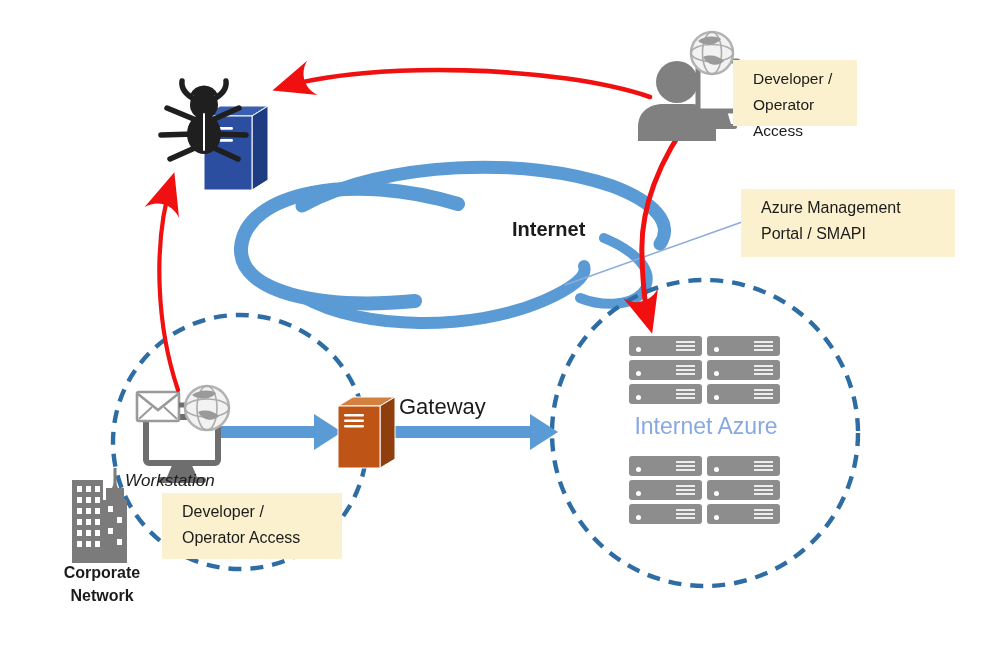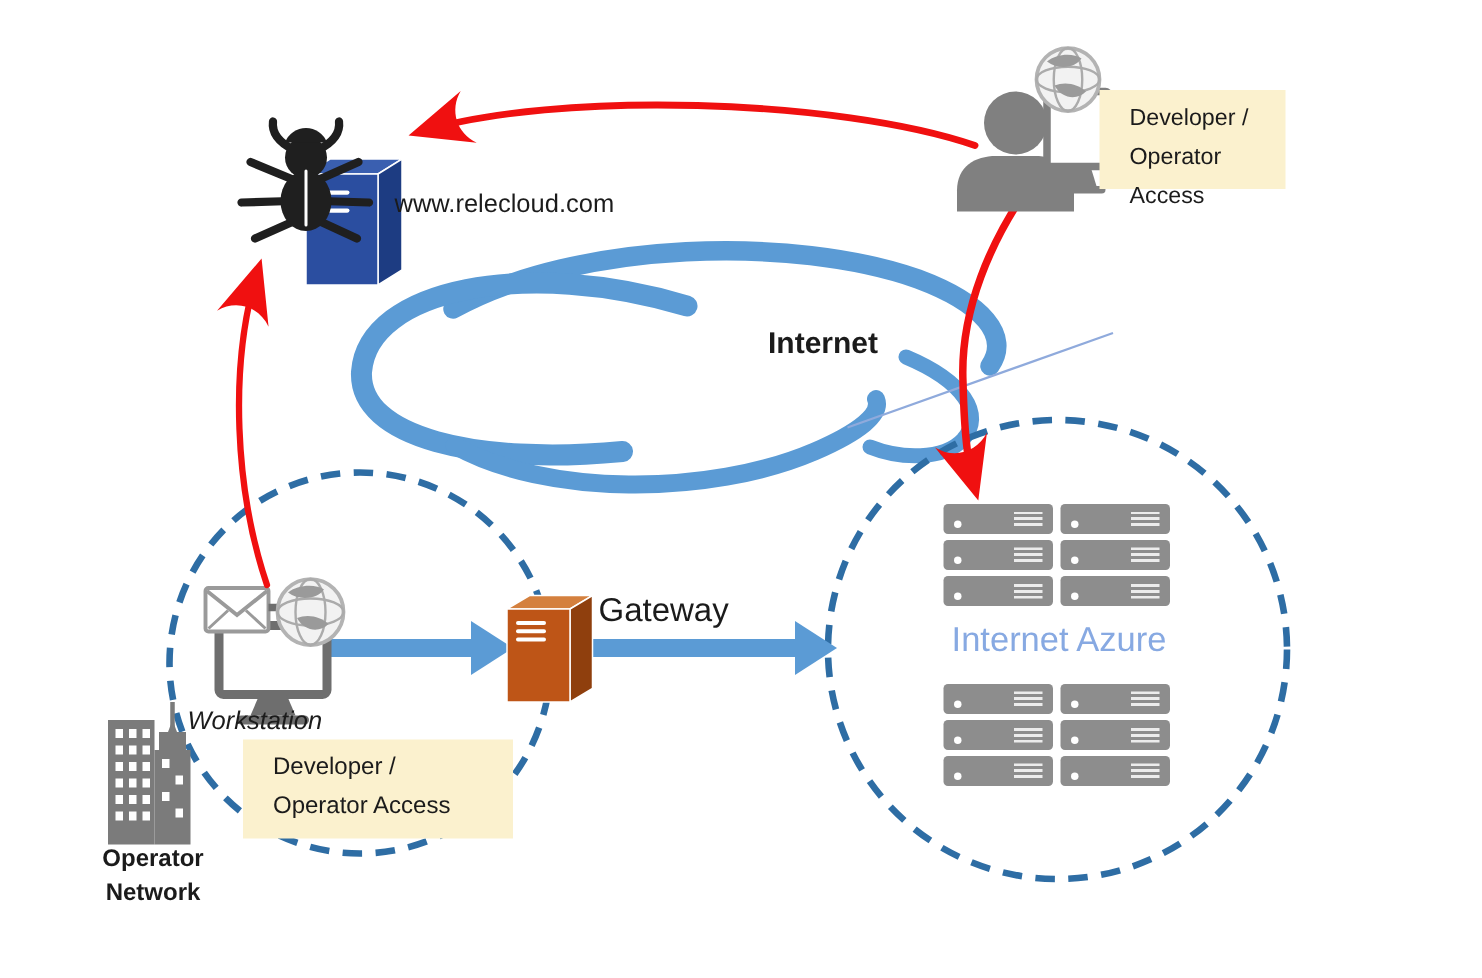--- a/index.html
+++ b/index.html
@@ -198,32 +198,35 @@
     </div>
   <div class="rack-group rack-bottom">
       <div class="server"></div>
       <div class="server"></div>
       <div class="server"></div>
       <div class="server"></div>
       <div class="server"></div>
       <div class="server"></div>
     </div>
 
-  <div class="lbl lbl-relecloud">www.relecloud.com</div>
   <div class="lbl lbl-internet">Internet</div>
   <div class="lbl lbl-gateway">Gateway</div>
   <div class="lbl lbl-workstation">Workstation</div>
   <div class="lbl lbl-azure">Internet Azure</div>
   <div class="lbl lbl-corporate">
-    <div>Operator</div>
+    <div>Corporate</div>
     <div>Network</div>
   </div>
 
   <div class="callout callout-dev-top">
     <div>Developer /</div>
     <div>Operator Access</div>
   </div>
+  <div class="callout callout-smapi">
+    <div>Azure Management</div>
+    <div>Portal / SMAPI</div>
+  </div>
   <div class="callout callout-dev-bottom">
     <div>Developer /</div>
     <div>Operator Access</div>
   </div>
 
 </div>
 
 </body></html>

